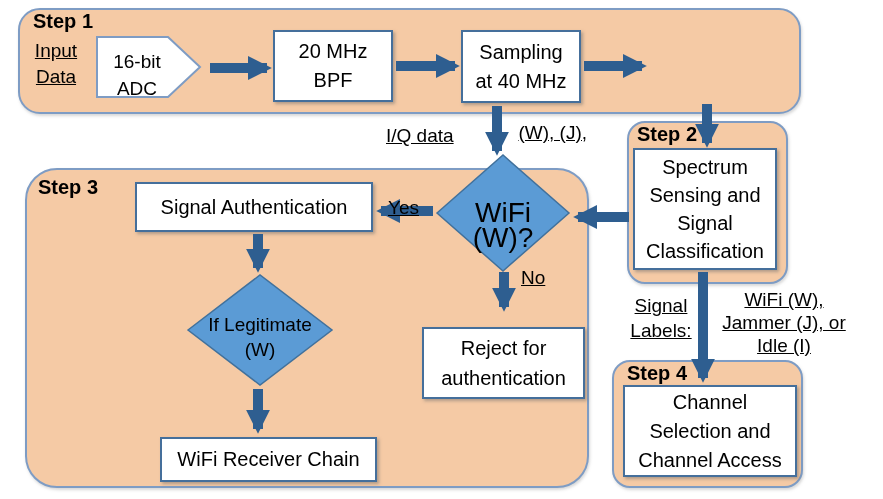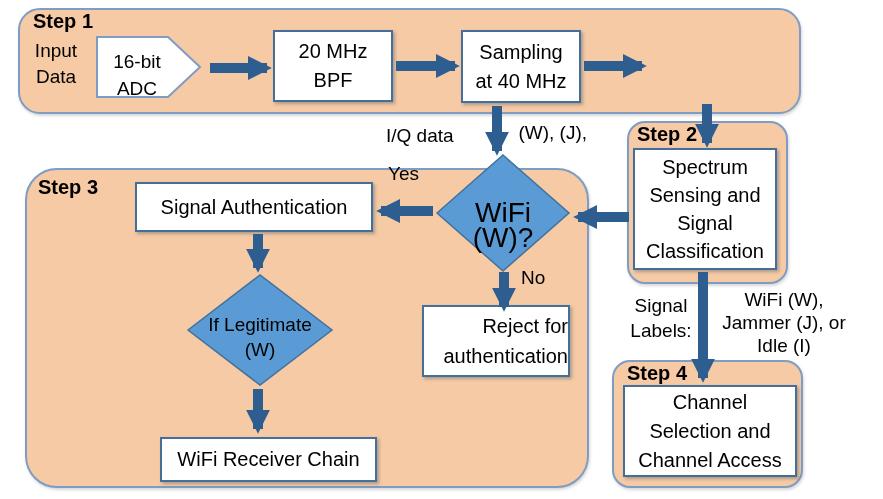--- a/index.html
+++ b/index.html
@@ -31,20 +31,21 @@
     justify-content:center;
     text-align:center;
     font-size:20px;
     line-height:29px;
   }
   .lbl{
     position:absolute;
     font-size:19px;
     line-height:24px;
     white-space:nowrap;
+    text-decoration:underline;
   }
   .lbl.center{text-align:center;}
   .lbl.right{text-align:right;}
   .lbl span{display:block;}
   .diamond-text{
     position:absolute;
     display:flex;
     flex-direction:column;
     align-items:center;
     justify-content:center;
@@ -92,21 +93,21 @@
     <span>Sensing and</span>
     <span>Signal</span>
     <span>Classification</span>
   </div>
   <div class="box z2" style="left:135px;top:182px;width:238px;height:50px;">
     <span>Signal Authentication</span>
   </div>
   <div class="box z2" style="left:160px;top:437px;width:217px;height:45px;">
     <span>WiFi Receiver Chain</span>
   </div>
-  <div class="box z2" style="left:422px;top:305px;width:148px;height:72px;line-height:30px;align-items:flex-end;">
+  <div class="box z2" style="left:422px;top:327px;width:163px;height:72px;line-height:30px;">
     <span>Reject for</span>
     <span>authentication</span>
   </div>
   <div class="box z2" style="left:623px;top:385px;width:174px;height:92px;line-height:29px;">
     <span>Channel</span>
     <span>Selection and</span>
     <span>Channel Access</span>
   </div>
 
   <svg id="shape-layer" width="883" height="499" viewBox="0 0 883 499">
@@ -146,21 +147,21 @@
   </div>
   <div class="diamond-text z4" style="left:196px;top:303px;width:128px;height:52px;">
     <span>If Legitimate</span>
     <span>(W)</span>
   </div>
 
   <div class="lbl z4" style="left:386px;top:124px;">I/Q data</div>
   <div class="lbl right z4" style="left:503px;top:119px;width:84px;line-height:28px;">
     <span>(W), (J),</span>
   </div>
-  <div class="lbl z4" style="left:388px;top:162px;">Yes</div>
+  <div class="lbl z4" style="left:388px;top:196px;">Yes</div>
   <div class="lbl z4" style="left:521px;top:266px;">No</div>
   <div class="lbl center z4" style="left:622px;top:293px;width:78px;line-height:25px;">
     <span>Signal</span>
     <span>Labels:</span>
   </div>
   <div class="lbl center z4" style="left:713px;top:288px;width:142px;line-height:23px;">
     <span>WiFi (W),</span>
     <span>Jammer (J), or</span>
     <span>Idle (I)</span>
   </div>

